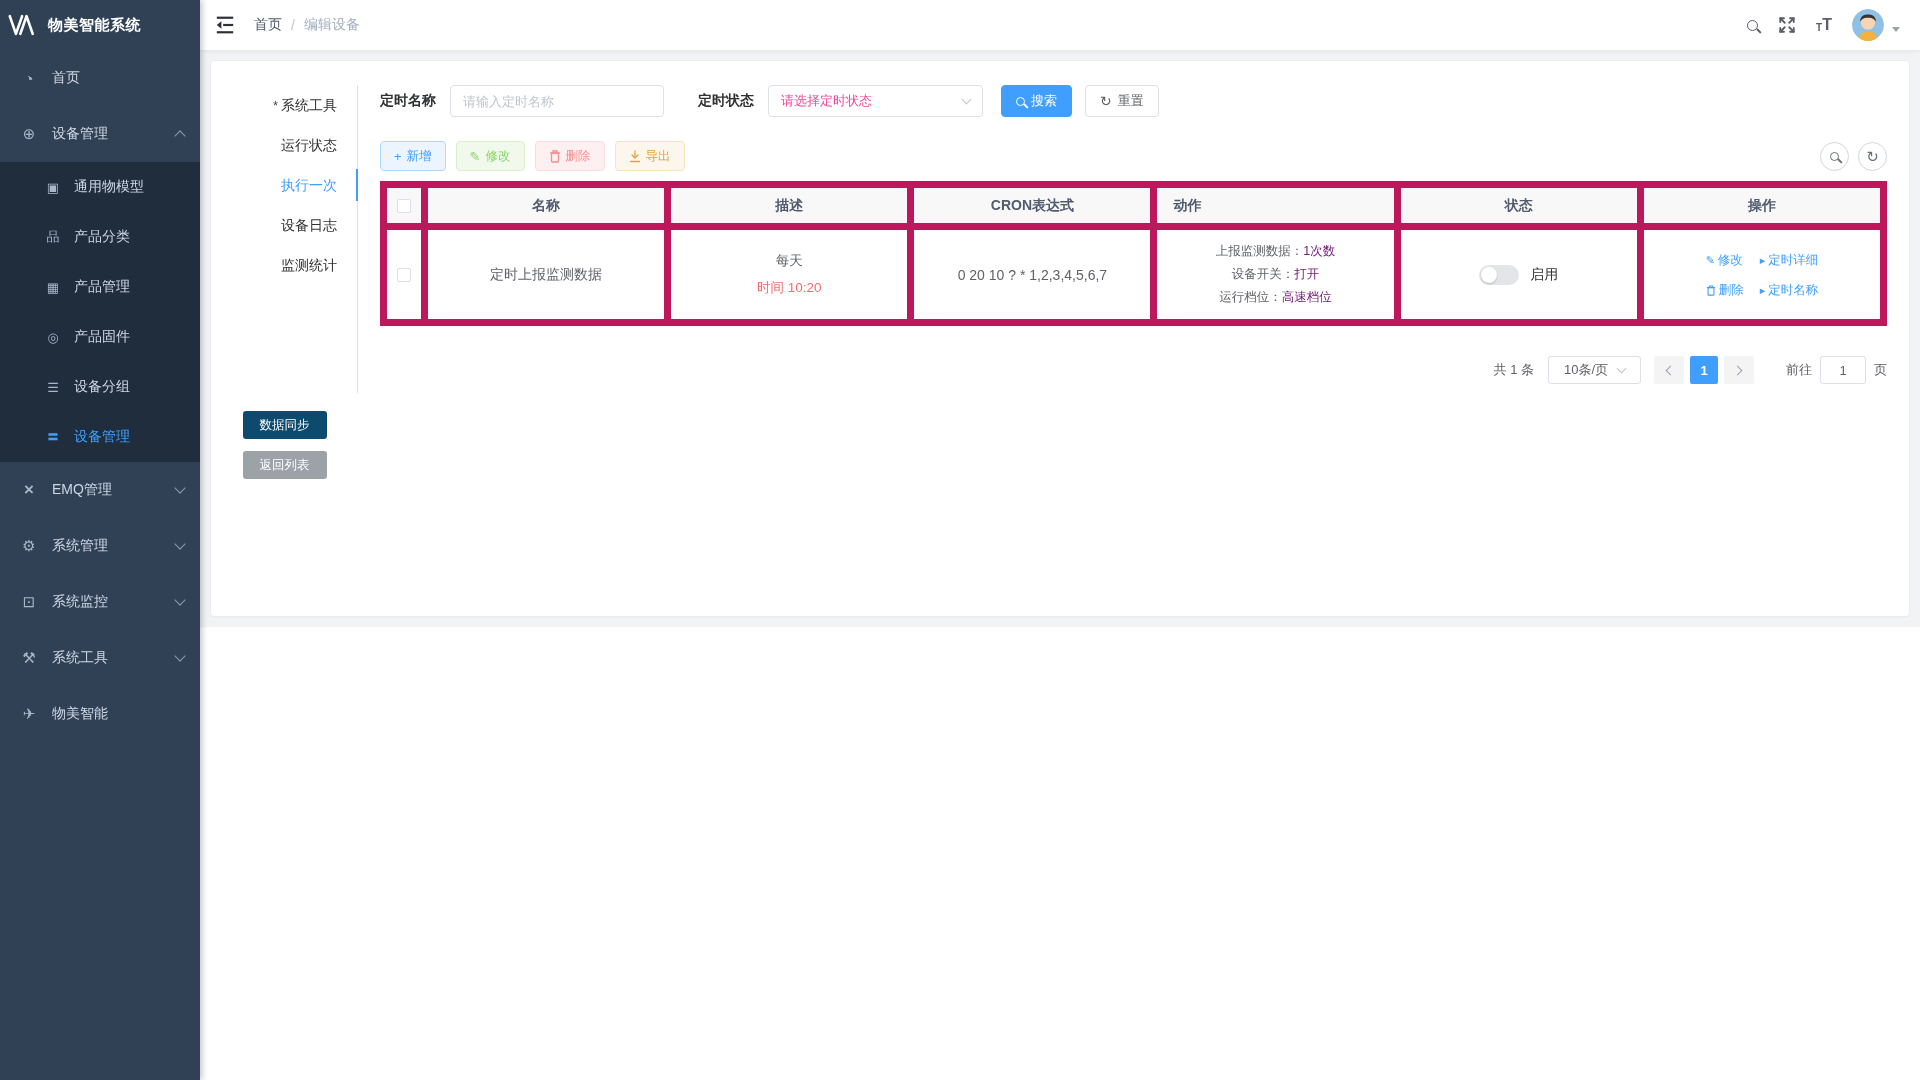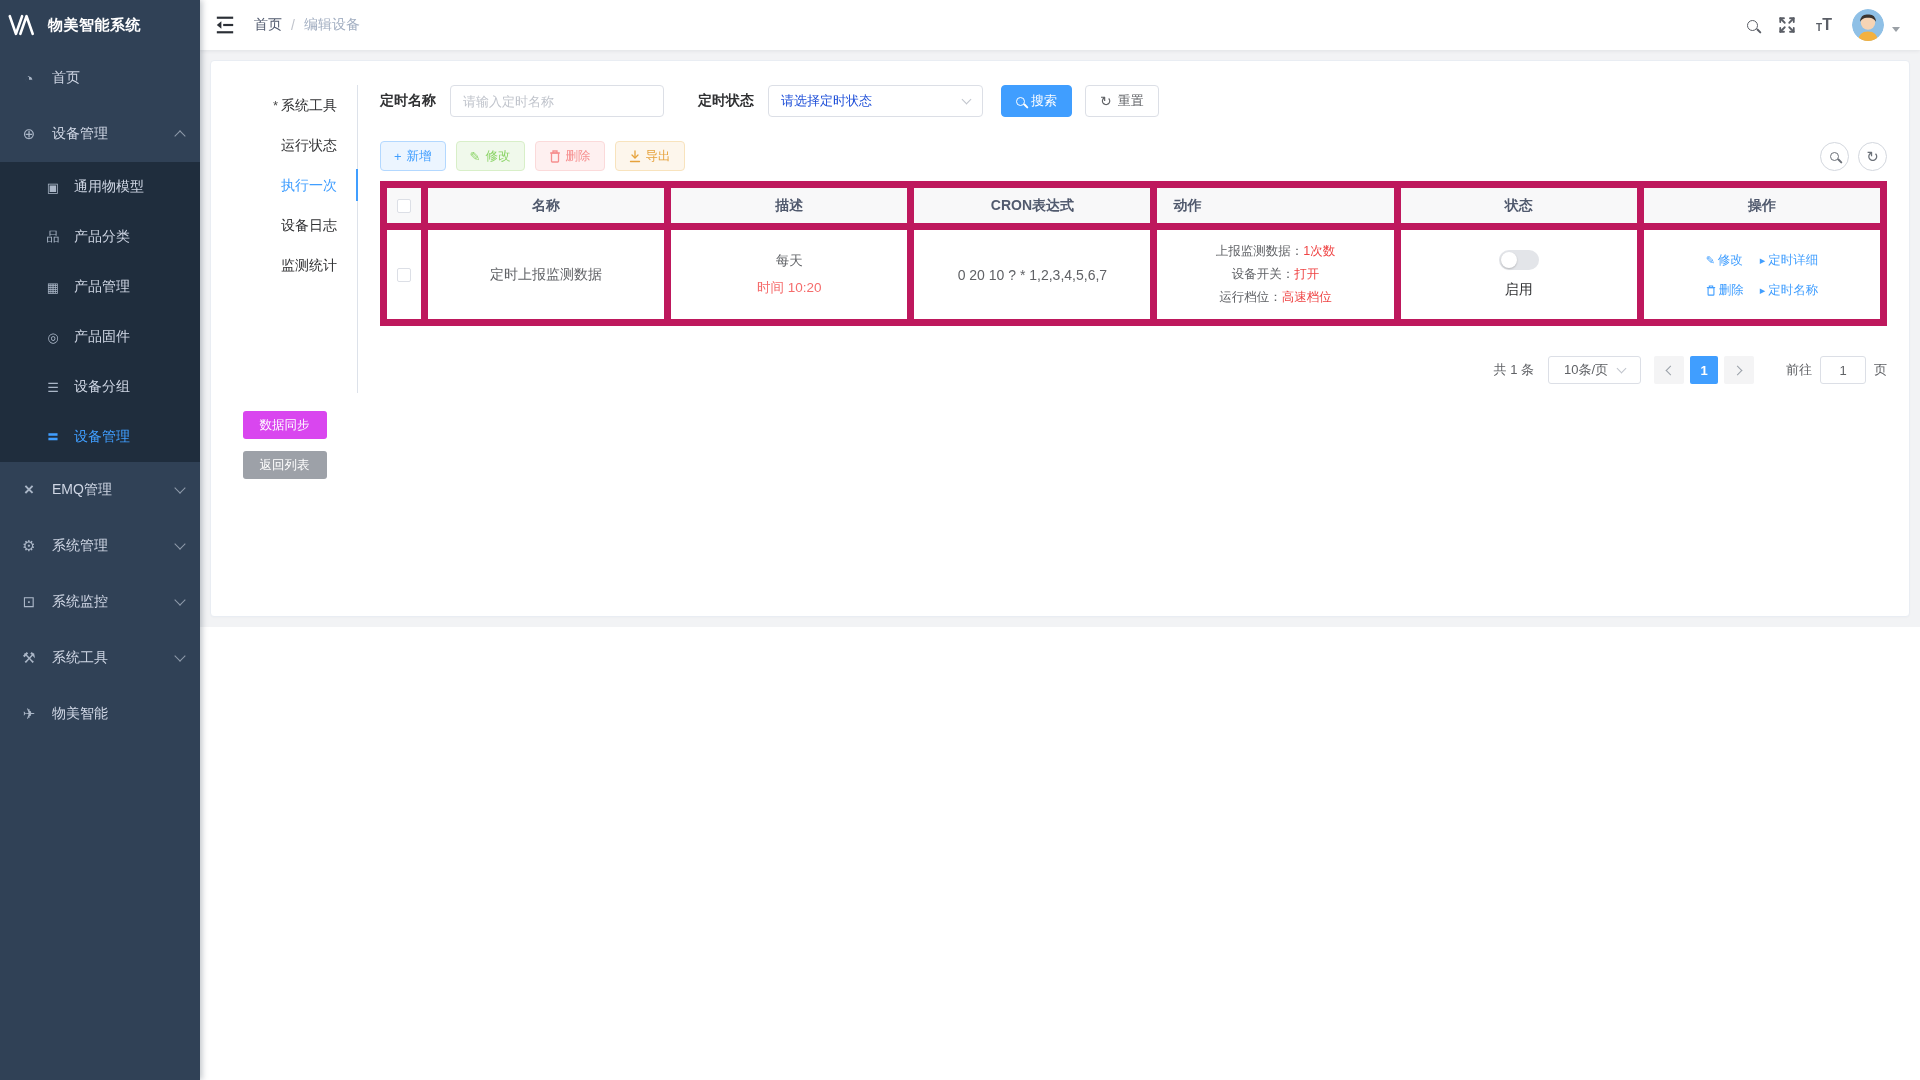--- a/index.html
+++ b/index.html
@@ -44,32 +44,32 @@
   
   .app-main { background:#f2f3f5; padding:10px; height:577px; }
   .card { background:#fff; border:1px solid #e9edf3; border-radius:4px; height:557px; display:flex; box-shadow:0 1px 2px rgba(0,0,0,.02); }
   .left-col { width:147px; flex-shrink:0; padding-top:24px; }
   .tabs-nav { height:308px; border-right:1px solid #dde2ea; position:relative; }
   .tab { height:40px; line-height:40px; text-align:right; padding-right:20px; font-size:14px; color:#303133; cursor:pointer; position:relative; white-space:nowrap; }
   .tab .req { color:#4a4a4a; margin-right:3px; font-size:13px; }
   .tab.active { color:#409eff; }
   .tab.active::after { content:''; position:absolute; right:-1px; top:4px; bottom:4px; width:2px; background:#409eff; }
   .side-btn { display:block; width:84px; height:28px; margin:18px auto 0; border:none; border-radius:3px; color:#fff; font-size:12.5px; cursor:pointer; font-family:inherit; }
-  .side-btn.green { background:#d946ef; }
+  .side-btn.green { background:#0c4a6e; }
   .side-btn.grey { background:#9b9fa6; background:#9da1a8; margin-top:12px; }
 
   .content-col { flex:1; padding:0 22px; min-width:0; }
 
   
   .filter-row { display:flex; align-items:center; margin-top:24px; height:32px; }
   .f-label { font-weight:bold; font-size:14px; color:#303133; margin-right:14px; white-space:nowrap; }
   .f-input { width:214px; height:32px; border:1px solid #dcdfe6; border-radius:4px; padding:0 12px; font-size:13px; color:#606266; font-family:inherit; outline:none; }
   .f-input::placeholder { color:#c0c4cc; }
   .f-select { width:215px; height:32px; border:1px solid #dcdfe6; border-radius:4px; padding:0 12px; display:flex; align-items:center; justify-content:space-between; cursor:pointer; margin-left:0; }
-  .f-select .ph { color:#1d4ed8; font-size:13px;text-align:right; }
+  .f-select .ph { color:#ec4899; font-size:13px;text-align:right; }
   .sel-chev { width:7px; height:7px; border-right:1.3px solid #c0c4cc; border-bottom:1.3px solid #c0c4cc; transform:rotate(45deg); margin-top:-3px; }
   .gap32 { width:34px; }
   .btn { display:inline-flex; align-items:center; justify-content:center; gap:6px; border-radius:4px; cursor:pointer; font-family:inherit; }
   .btn-search { margin-left:18px; height:32px; padding:0 14px; background:#409eff; border:1px solid #409eff; color:#fff; font-size:13px; }
   .btn-reset { margin-left:13px; height:32px; padding:0 14px; background:#fff; border:1px solid #dcdfe6; color:#606266; font-size:13px; }
   .r-glyph { font-size:14px; line-height:1; }
 
   
   .toolbar-row { display:flex; align-items:center; margin-top:24px; }
   .tb-btn { height:30px; padding:0 13px; font-size:12.5px; border-radius:4px; margin-right:10px; display:inline-flex; align-items:center; gap:5px; cursor:pointer; font-family:inherit; }
@@ -89,22 +89,22 @@
   .data-table th { height:42px; background:#f8f8f9; color:#515a6e; font-weight:bold; text-align:center; }
   .data-table th.al { text-align:left; padding-left:16px; }
   .data-table td { height:74px; color:#606266; text-align:center; vertical-align:middle; }
   .col-chk { width:41px; }
   .chkbox { width:14px; height:14px; border:1px solid #dcdfe6; border-radius:2px; background:#fff; margin:0 auto; cursor:pointer; }
   .desc-l1 { color:#606266; font-size:13.5px; }
   .desc-l2 { color:#f56c6c; font-size:13.5px; margin-top:9px; }
   .cron { font-size:13.5px; color:#606266; }
   .act-cell { text-align:left; padding:10px 16px; }
   .act-line { font-size:12.5px; color:#606266; line-height:23px; white-space:nowrap; }
-  .act-line .red { color:#ef4444; }
-  .status-cell-inner { display:flex; align-items:center; justify-content:center; gap:11px;flex-direction:column; }
+  .act-line .red { color:#701a75; }
+  .status-cell-inner { display:flex; align-items:center; justify-content:center; gap:11px; }
   .toggle { width:40px; height:20px; border-radius:10px; background:#e3e5e9; position:relative; cursor:pointer; flex-shrink:0; }
   .toggle .knob { width:16px; height:16px; border-radius:50%; background:#fff; position:absolute; left:2px; top:2px; box-shadow:0 1px 2px rgba(0,0,0,.2); }
   .status-label { font-size:14px; color:#303133; }
   .ops-grid { display:inline-grid; grid-template-columns:auto auto; column-gap:16px; row-gap:13px; justify-items:start; }
   .op-link { color:#409eff; font-size:12.5px; cursor:pointer; display:inline-flex; align-items:center; gap:3px; white-space:nowrap; }
   .op-glyph { font-size:11px; line-height:1; }
   .ico-svg { display:block; }
 
   
   .pagination { display:flex; align-items:center; justify-content:flex-end; margin-top:30px; font-size:13px; color:#606266; }

